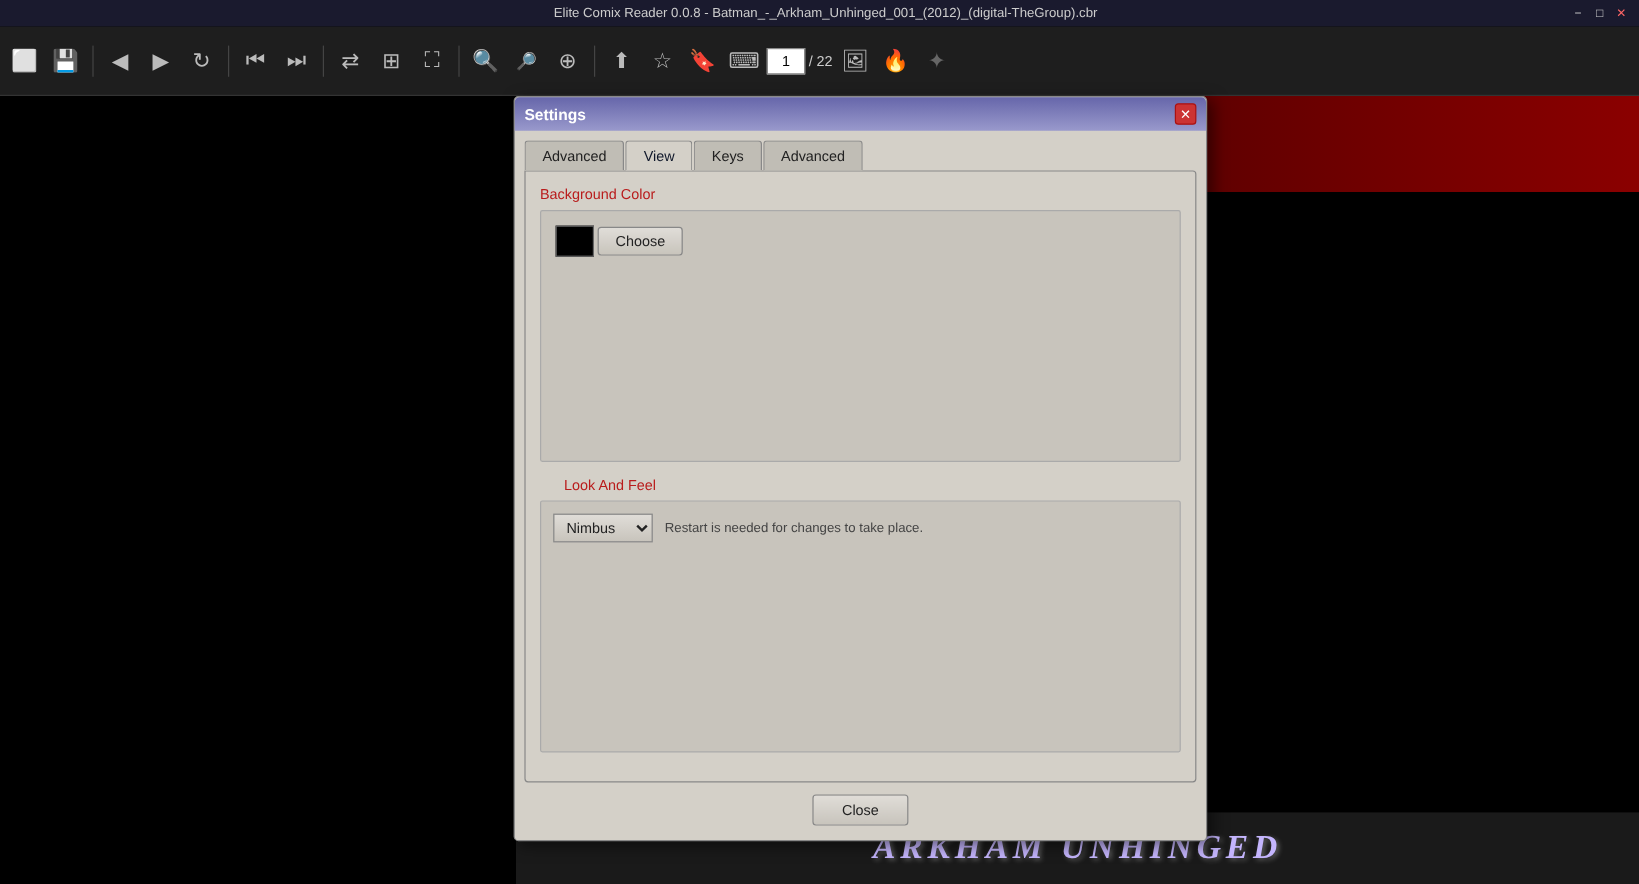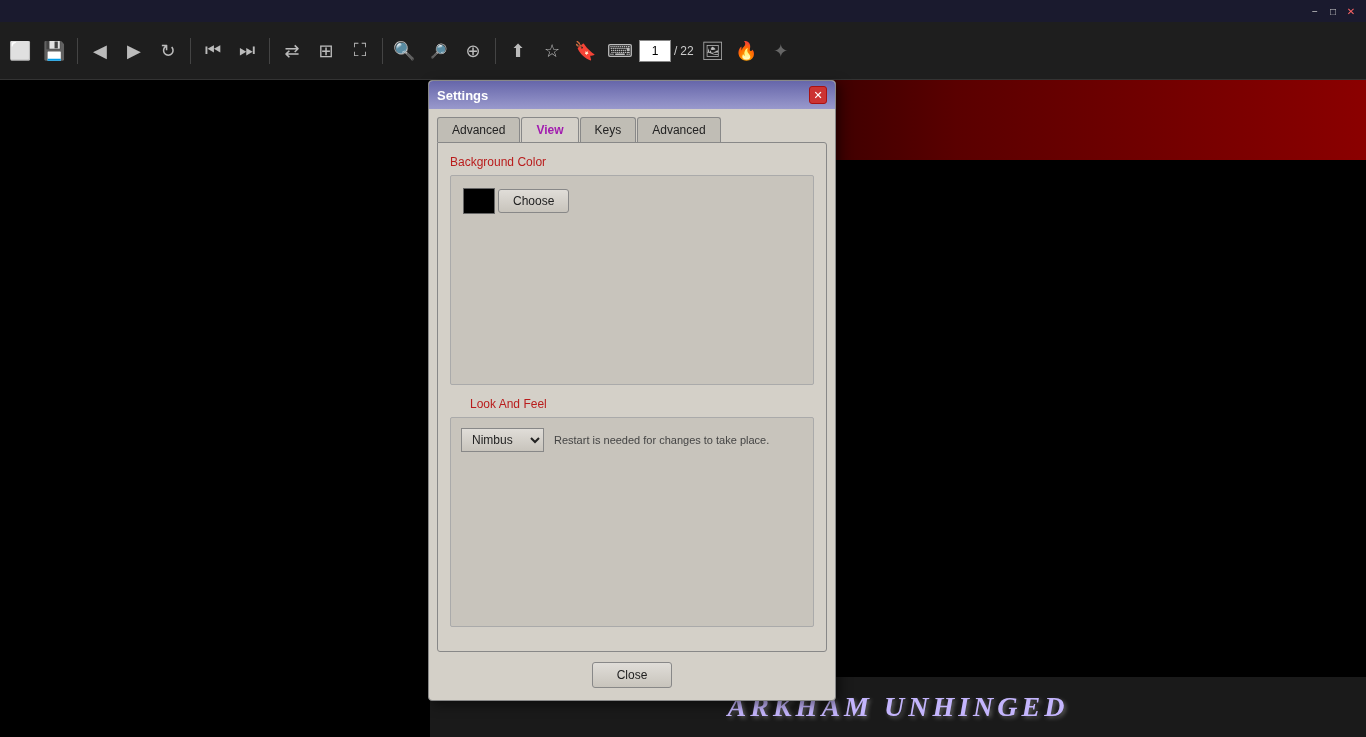--- a/index.html
+++ b/index.html
@@ -117,21 +117,21 @@
       letter-spacing: 4px;
       text-shadow: 2px 2px 4px rgba(255,255,255,0.3);
       font-family: serif;
     }
 
     
     .dialog-overlay {
       position: absolute;
       top: 80px;
       left: 428px;
-      width: 408px;
+      width: 578px;
       background: #d4d0c8;
       border: 1px solid #888;
       border-radius: 4px;
       box-shadow: 4px 4px 12px rgba(0,0,0,0.5);
     }
 
     
     .dialog-titlebar {
       background: linear-gradient(to bottom, #6666aa, #9999cc);
       height: 28px;
@@ -176,22 +176,22 @@
       background: #c0bdb5;
       border: 1px solid #888;
       border-bottom: none;
       cursor: pointer;
       font-size: 12px;
       color: #222;
       border-radius: 3px 3px 0 0;
     }
     .tab.active {
       background: #d4d0c8;
-      font-weight: bold;
-      color: #a21caf;
+      font-weight: normal;
+      color: #0f172a;
       position: relative;
       z-index: 2;
     }
 
     
     .tab-content {
       border: 1px solid #888;
       border-radius: 0 3px 3px 3px;
       background: #d4d0c8;
       padding: 12px;
@@ -300,20 +300,21 @@
       height: 80px;
       background: linear-gradient(to right, #000 30%, #6a0000 60%, #8B0000 100%);
       overflow: hidden;
     }
   </style>
 </head>
 <body>
 
 <div class="titlebar">
   <span style="width:60px;"></span>
+  <span class="titlebar-title">Elite Comix Reader 0.0.8 - Batman_-_Arkham_Unhinged_001_(2012)_(digital-TheGroup).cbr</span>
   <div class="titlebar-controls">
     <button class="titlebar-btn">−</button>
     <button class="titlebar-btn">□</button>
     <button class="titlebar-btn" style="color:#ff6666;">✕</button>
   </div>
 </div>
 
 <div class="toolbar-row">
   <button class="tb-icon">⬜</button>
   <button class="tb-icon">💾</button>

